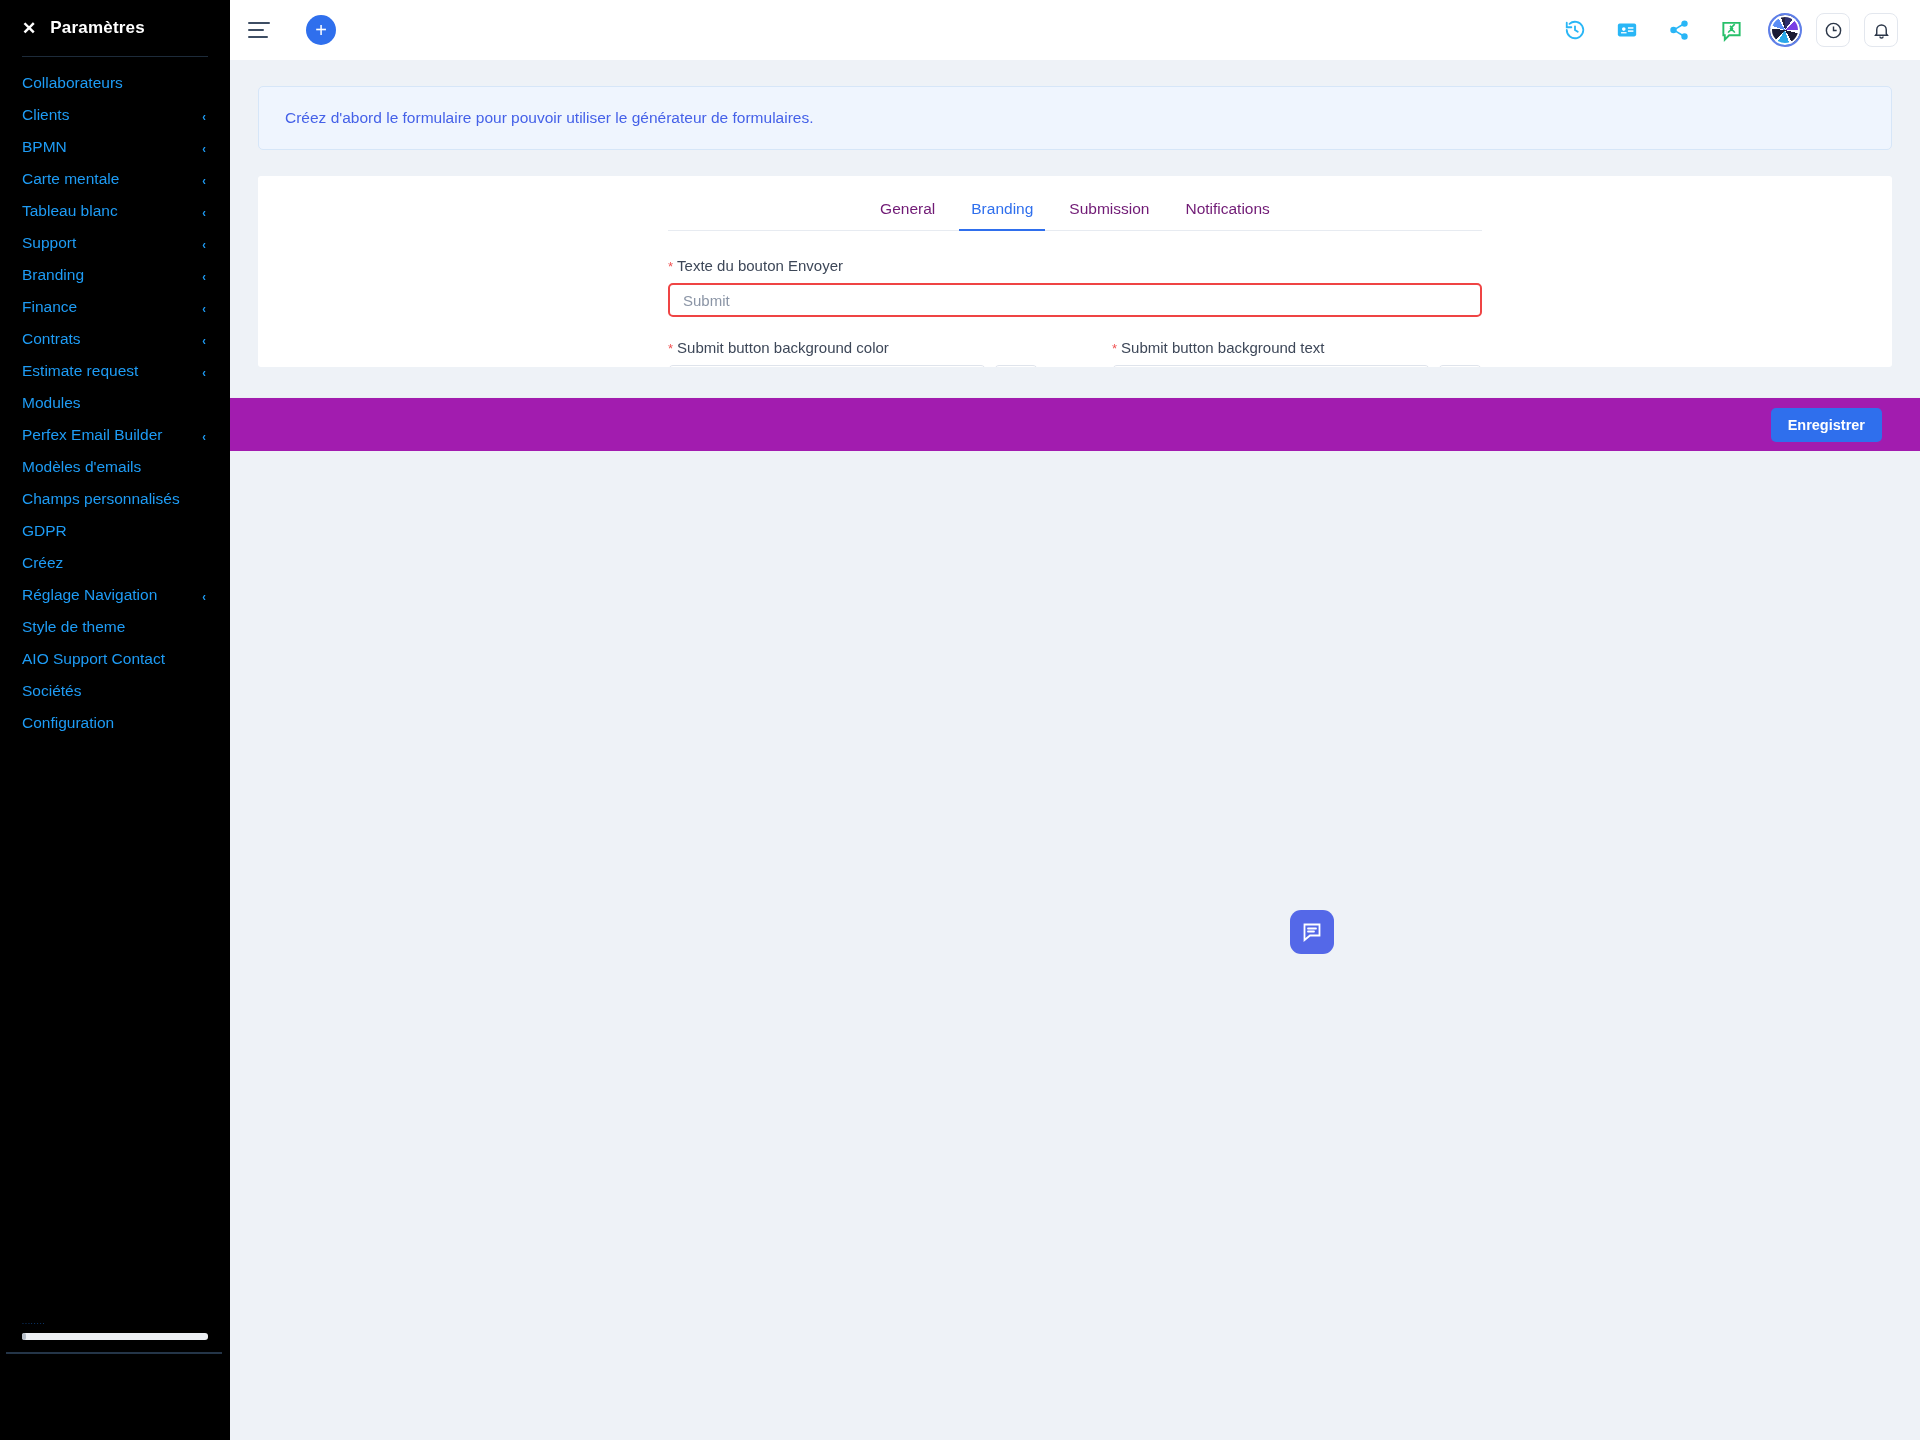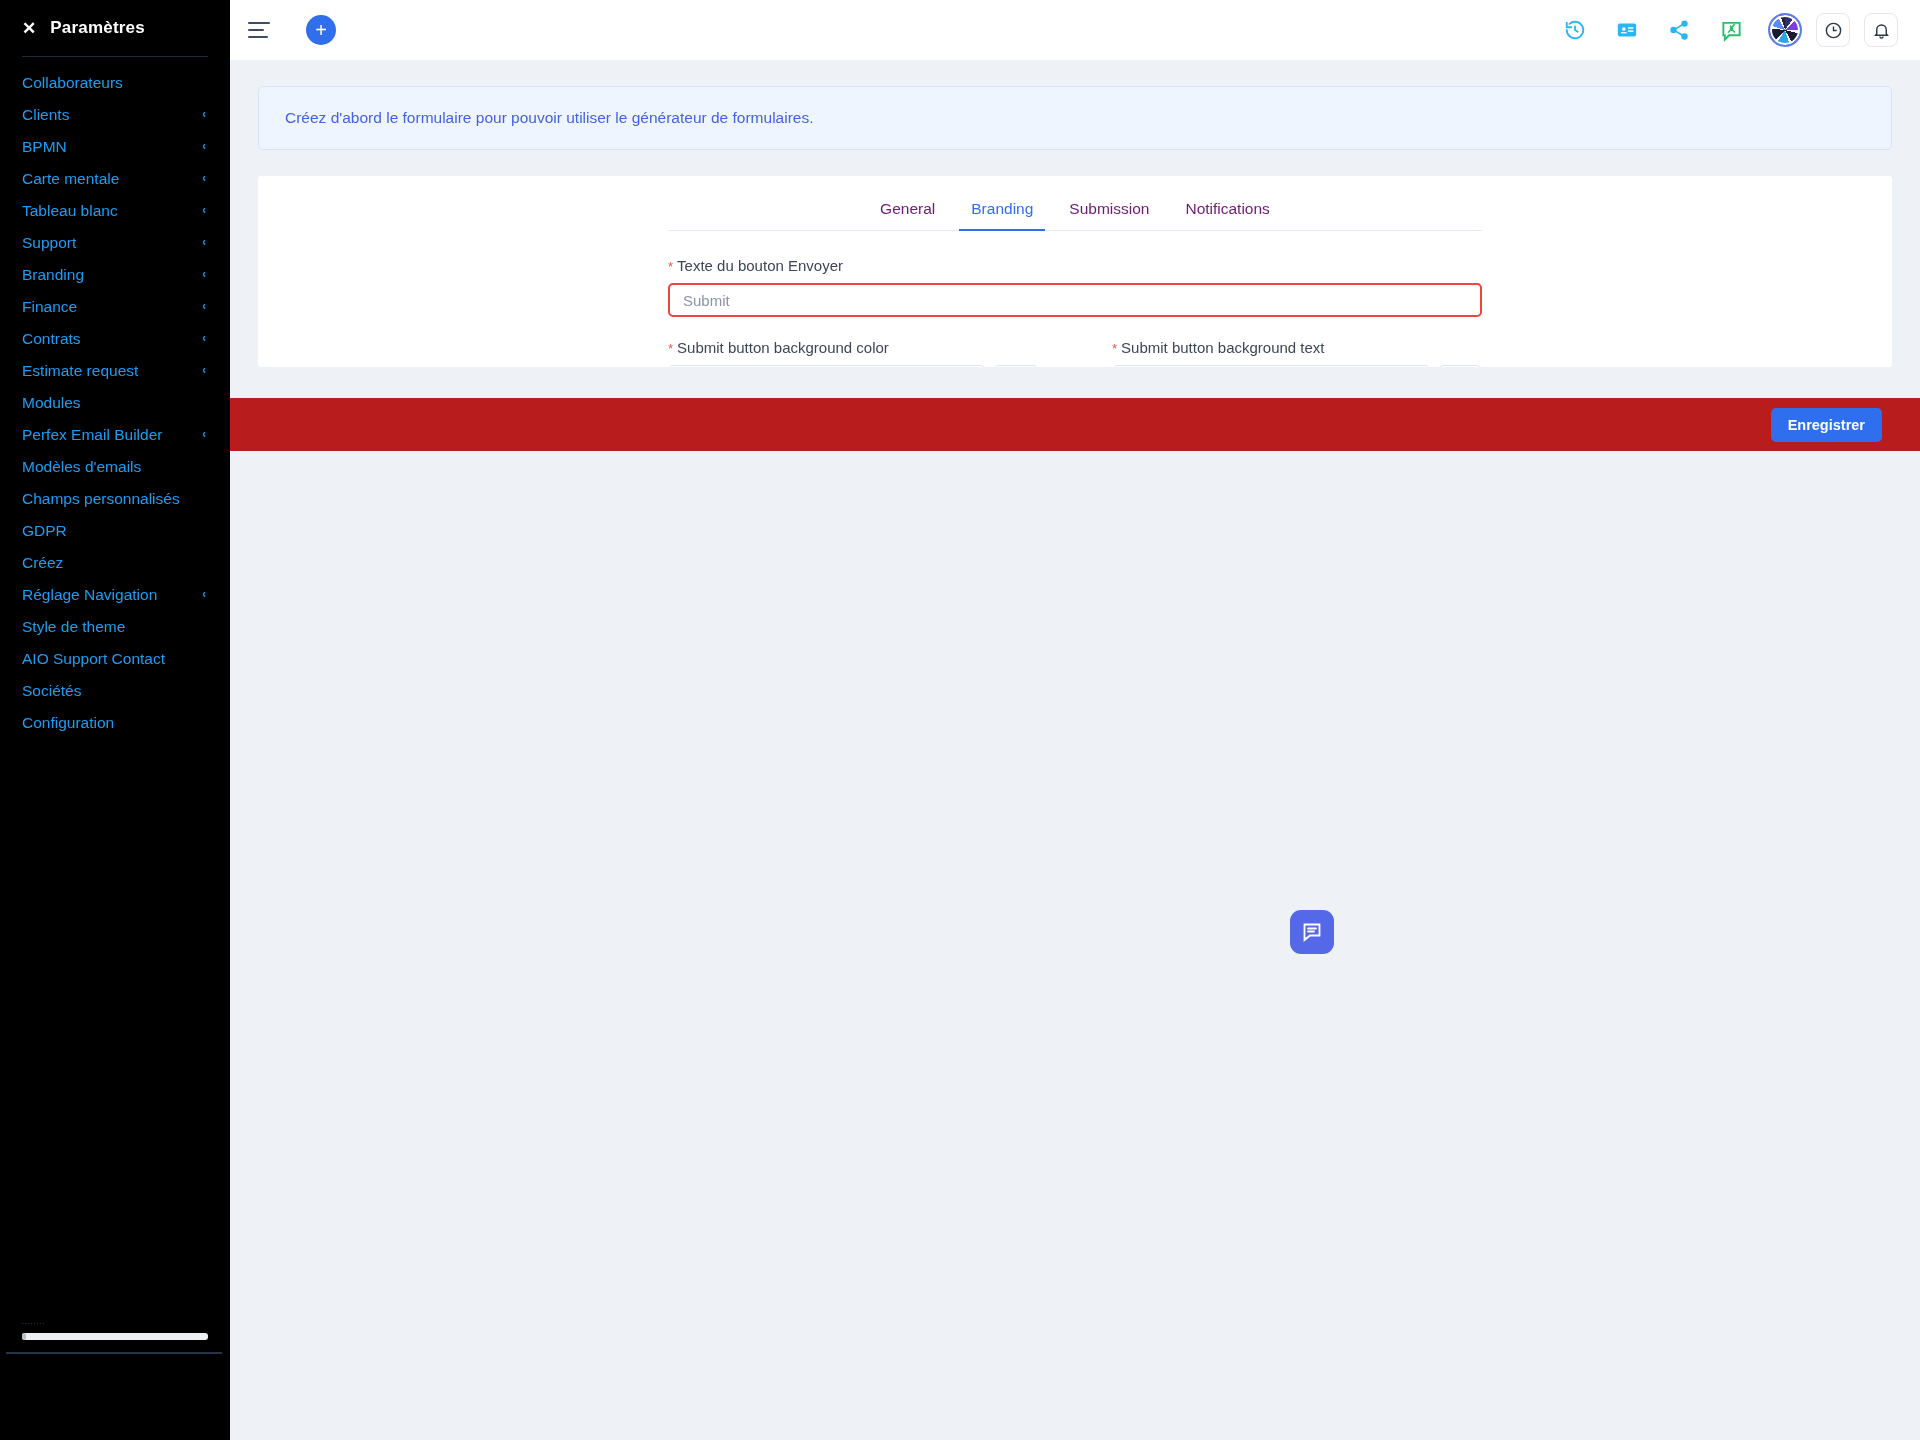--- a/index.html
+++ b/index.html
@@ -27,21 +27,21 @@
     color: #ffffff; font-size: 17px; font-weight: 700; line-height: 1;
     cursor: pointer;
   }
   .sb-title {
     color: #ffffff; font-size: 17px; font-weight: 700; letter-spacing: .2px; text-align: right;
   }
   .sb-rule {
     height: 1px; background: #1d2b3a; margin: 0 22px 10px 22px;
   }
   .sb-item {
-    display: flex; align-items: flex-start; justify-content: space-between;
+    display: flex; align-items: flex-end; justify-content: space-between;
     padding: 7px 24px 7px 22px;
     font-size: 15.5px;
     color: #1e9cf5;
     cursor: pointer;
     white-space: nowrap;
   }
   .sb-caret {
     font-size: 13px; font-weight: 700; color: #1e9cf5;
     transform: scaleX(.85);
   }
@@ -210,21 +210,21 @@
     background: #fff;
   }
   .color-swatch {
     width: 44px; height: 34px; border: 1px solid #dfe4ec; border-radius: 5px;
     background: #fff;
   }
 
   .footerbar {
     position: absolute; top: 337px; left: 0;
     width: 1690px; height: 54px;
-    background: #b91c1c;
+    background: #a21caf;
     border-top: 1px solid #eceff4;
     display: flex; align-items: center; justify-content: flex-end;
     padding-right: 38px;
     z-index: 5;
   }
   .save-btn {
     background: #2f6fed; color: #ffffff;
     border: none; border-radius: 5px;
     font-size: 14.5px; font-weight: 700;
     padding: 9px 17px; cursor: pointer;

